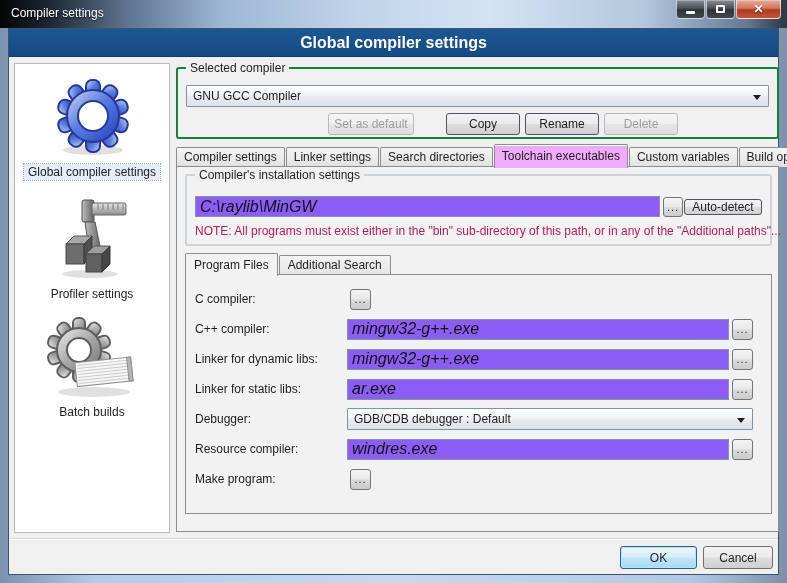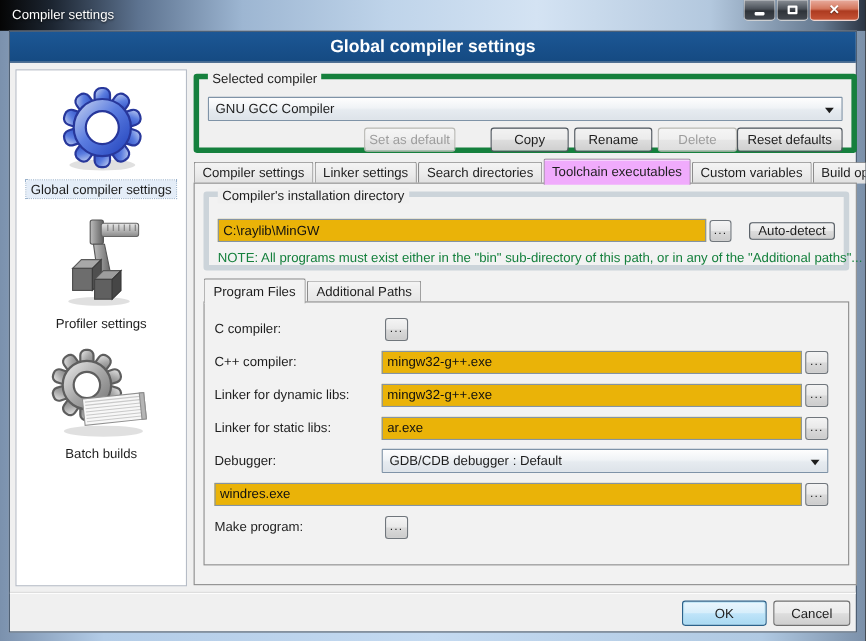--- a/index.html
+++ b/index.html
@@ -38,38 +38,38 @@
 
   
   .sidebar { position:absolute; left:5px; top:6px; width:156px; height:470px;
     background:#fff; border:1px solid #b6bcc6; overflow:hidden; }
   .side-item { display:flex; flex-direction:column; align-items:center; padding-top:14px; cursor:default; }
   .side-item .icon { display:block; }
   .side-label { margin-top:6px; padding:1px 4px; }
   .side-item.selected .side-label { background:#e4edf8; outline:1px dotted #9ab2cc; }
 
   
-  .groupbox { position:absolute; border:5px solid #15803d; border-radius:3px; }
+  .groupbox { position:absolute; border:2px solid #15803d; border-radius:3px; }
   .gb-label { position:absolute; top:-8px; left:8px; background:#f0f0f0; padding:0 4px; }
 
   
   .btn { display:inline-flex; align-items:center; justify-content:center; height:22px;
     border:1px solid #4e555d; border-radius:3px; font-size:12px; color:#1e1e1e;
     background:linear-gradient(#f2f2f2,#ebebeb 48%,#dddddd 52%,#cfcfcf); cursor:default; }
   .btn.disabled { border-color:#b9b9b4; color:#9d9d9d;
     background:linear-gradient(#f5f5f5,#efefef 48%,#e6e6e6 52%,#dedede); }
   .btn.default { border-color:#2c628b;
     background:linear-gradient(#ebf6fd,#d7eefb 48%,#bfe4f9 52%,#a9d9f2);
     box-shadow:inset 0 0 0 1px #b8e2f5; }
   .tinybtn { width:21px; height:21px; font-size:11px; letter-spacing:1px;
     border:1px solid #70767c; border-radius:3px;
     background:linear-gradient(#f4f4f4,#e9e9e9 48%,#dadada 52%,#cccccc);
     display:inline-flex; align-items:center; justify-content:center; }
-  .textbox { height:21px; border:1px solid #8494a5; background:#eab308; padding:0 4px;
-    font-family:"Liberation Sans",sans-serif; font-size:12px; color:#111; }
+  .textbox { height:21px; border:1px solid #8494a5; background:#8b5cf6; padding:0 4px;
+    font-family:"Liberation Sans",sans-serif; font-size:16px; color:#111;font-style:italic; }
   .combo { height:22px; border:1px solid #7f93a7; border-radius:1px;
     background:linear-gradient(#fefefe,#f0f3f6 45%,#e6ebf0 55%,#dde3e9);
     display:flex; align-items:center; padding:0 6px; position:relative; }
   .combo .arrow { position:absolute; right:7px; top:9px; width:0; height:0;
     border-left:4px solid transparent; border-right:4px solid transparent; border-top:5px solid #1c1c1c; }
 
   
   #grp-compiler { left:167px; top:10px; width:603px; height:72px; }
   #compiler-combo { position:absolute; left:8px; right:8px; top:16px; }
   .btn-row { position:absolute; left:8px; right:8px; top:44px; display:flex; align-items:center; }
@@ -89,22 +89,22 @@
     margin-bottom:-1px; box-shadow:inset 0 1px 0 #fcfcfc; }
 
   
   .tabpage { position:absolute; left:167px; top:109px; width:603px; height:366px;
     border:1px solid #8c8c8c; background:#f2f2f2; z-index:2; }
 
   #grp-install { left:8px; top:7px; width:587px; height:72px; border-color:#ccd4da; }
   .install-row { position:absolute; left:8px; right:8px; top:20px; display:flex; align-items:center; }
   #install-path { flex:1; }
   #install-browse { margin-left:3px; width:20px; height:20px; }
-  #btn-autodetect { margin-left:16px; width:78px; height:16px; }
-  .note { position:absolute; left:8px; top:48px; color:#15803d; white-space:nowrap; }
+  #btn-autodetect { margin-left:1px; width:78px; height:16px; }
+  .note { position:absolute; left:8px; top:48px; color:#be185d; white-space:nowrap; }
 
   
   .innerstrip { position:absolute; left:8px; top:85px; display:flex; align-items:flex-end; height:23px; }
   .itab { height:20px; padding:0 8px; line-height:19px; border:1px solid #8c8c8c; border-bottom:none;
     border-radius:2px 2px 0 0; margin-right:1px;
     background:linear-gradient(#f4f4f4,#e4e4e4); }
   .itab.active { height:23px; line-height:22px; background:#f2f2f2; margin-bottom:-1px; z-index:3; position:relative; }
 
   .innerpanel { position:absolute; left:8px; top:107px; width:587px; height:240px;
     border:1px solid #8c8c8c; background:#f2f2f2; padding:13px 18px 16px 9px; z-index:2; }
@@ -264,49 +264,48 @@
         <span class="gb-label">Selected compiler</span>
         <div class="combo" id="compiler-combo">
           <span>GNU GCC Compiler</span>
           <span class="arrow"></span>
         </div>
         <div class="btn-row">
           <div class="btn disabled" id="btn-setdefault">Set as default</div>
           <div class="btn" id="btn-copy">Copy</div>
           <div class="btn" id="btn-rename">Rename</div>
           <div class="btn disabled" id="btn-delete">Delete</div>
-          <div class="btn" id="btn-reset">Reset defaults</div>
         </div>
       </div>
 
       <div class="tabstrip">
         <div class="tab">Compiler settings</div>
         <div class="tab">Linker settings</div>
         <div class="tab">Search directories</div>
         <div class="tab active">Toolchain executables</div>
         <div class="tab">Custom variables</div>
         <div class="tab">Build options</div>
 
       </div>
 
       <div class="tabpage">
 
         <div class="groupbox" id="grp-install">
-          <span class="gb-label">Compiler's installation directory</span>
+          <span class="gb-label">Compiler's installation settings</span>
           <div class="install-row">
             <input class="textbox" id="install-path" value="C:\raylib\MinGW" style="">
             <div class="tinybtn" id="install-browse">...</div>
             <div class="btn" id="btn-autodetect">Auto-detect</div>
           </div>
           <div class="note">NOTE: All programs must exist either in the "bin" sub-directory of this path, or in any of the "Additional paths"...</div>
         </div>
 
         <div class="innerstrip">
           <div class="itab active">Program Files</div>
-          <div class="itab">Additional Paths</div>
+          <div class="itab">Additional Search</div>
         </div>
 
         <div class="innerpanel">
 
           <div class="row">
             <span class="flabel">C compiler:</span>
             <div class="tinybtn">...</div>
           </div>
 
           <div class="row">
@@ -329,20 +328,21 @@
 
           <div class="row">
             <span class="flabel">Debugger:</span>
             <div class="combo">
               <span>GDB/CDB debugger : Default</span>
               <span class="arrow"></span>
             </div>
           </div>
 
           <div class="row">
+            <span class="flabel">Resource compiler:</span>
             <input class="textbox" value="windres.exe" style="">
             <div class="tinybtn">...</div>
           </div>
 
           <div class="row">
             <span class="flabel">Make program:</span>
             <div class="tinybtn">...</div>
           </div>
 
         </div>

